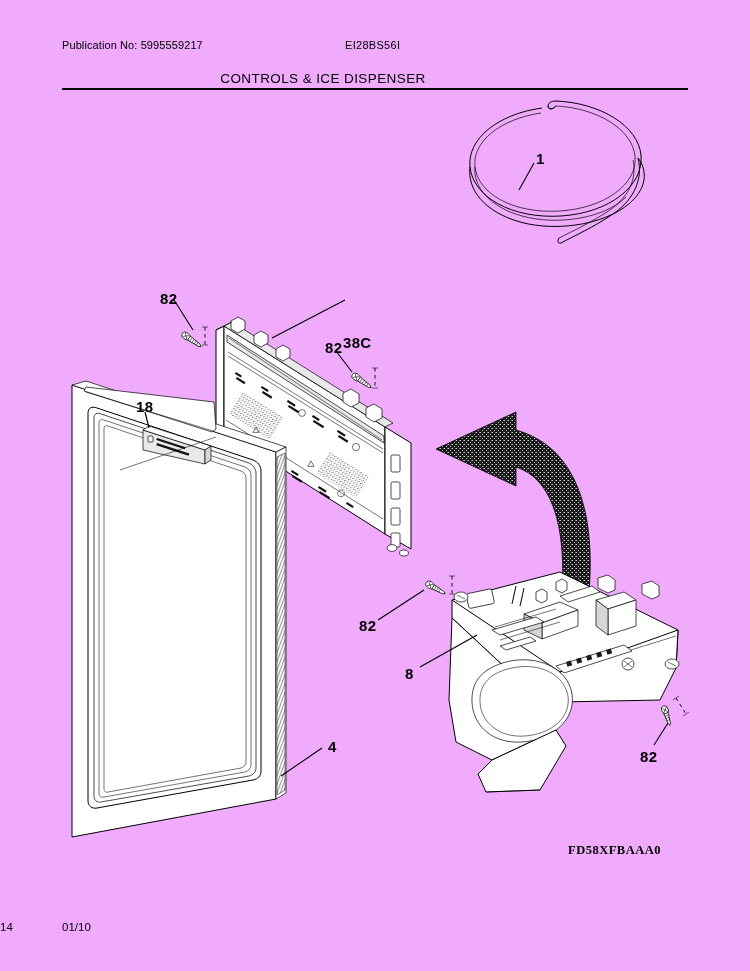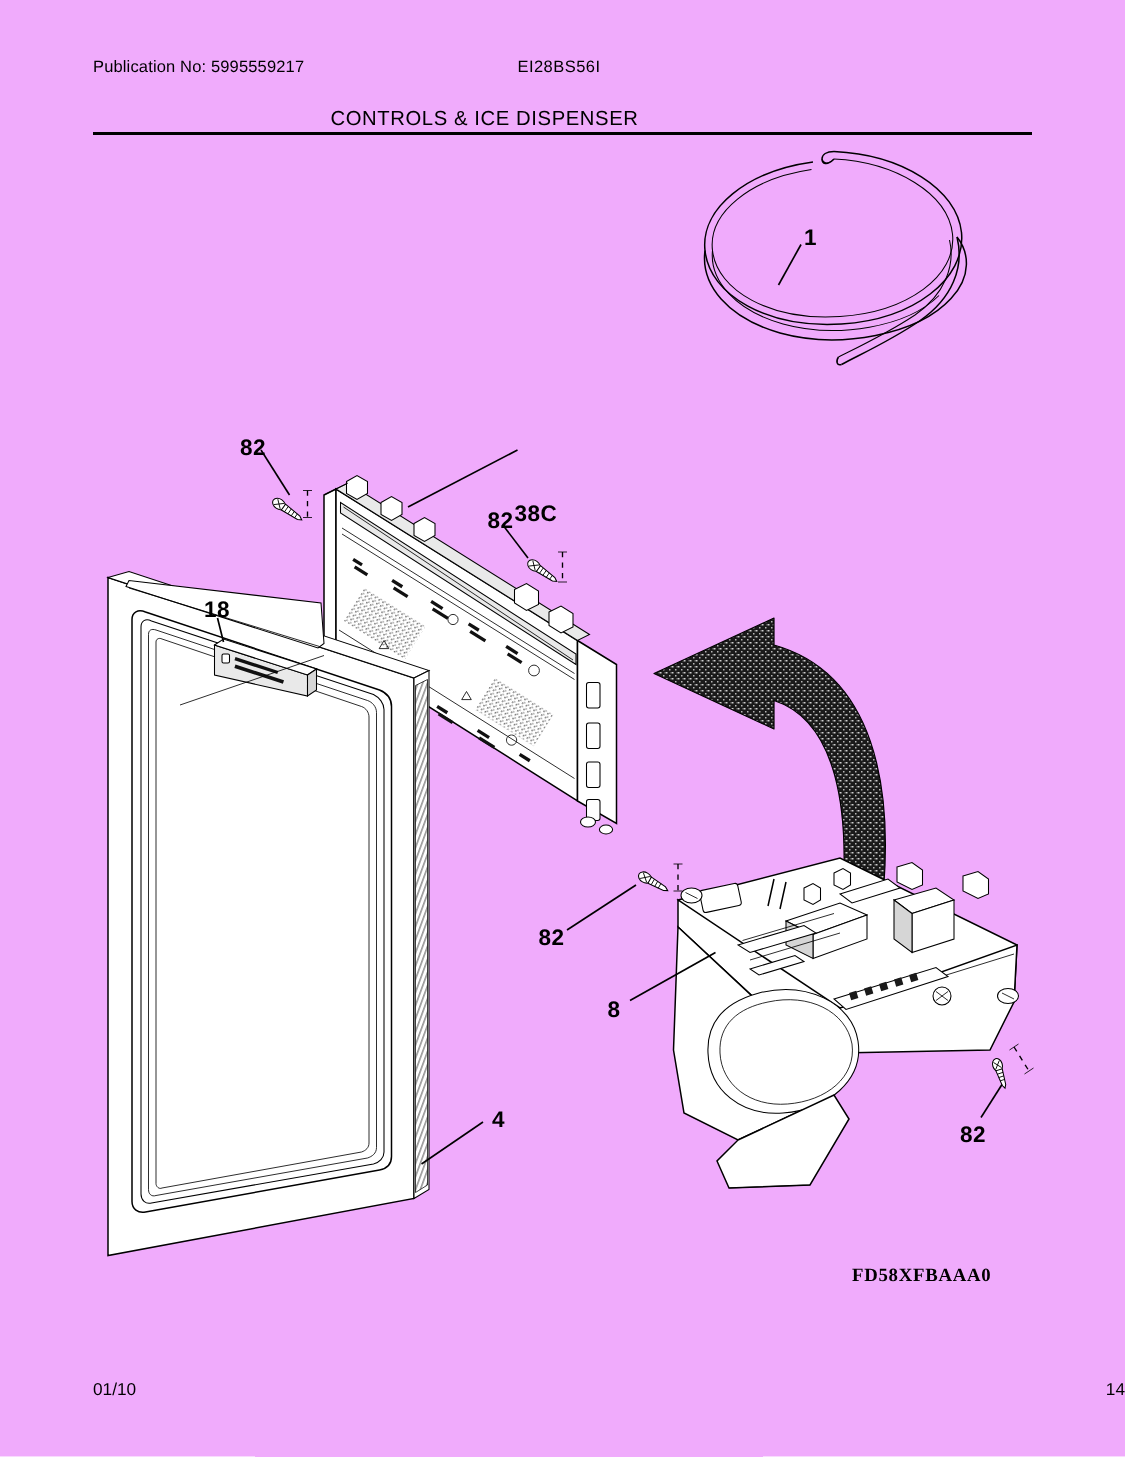--- a/index.html
+++ b/index.html
@@ -59,21 +59,21 @@
     position: absolute;
     left: 62px;
     top: 921px;
     font-size: 11.5px;
   }
   .ftr-page {
     position: absolute;
     left: 0;
     top: 921px;
     width: 750px;
-    text-align: right;
+    text-align: left;
     font-size: 11.5px;
   }
   .ftr-code {
     position: absolute;
     left: 568px;
     top: 843px;
     font-size: 12.5px;
     font-weight: bold;
     letter-spacing: 0.5px;
     white-space: nowrap;

